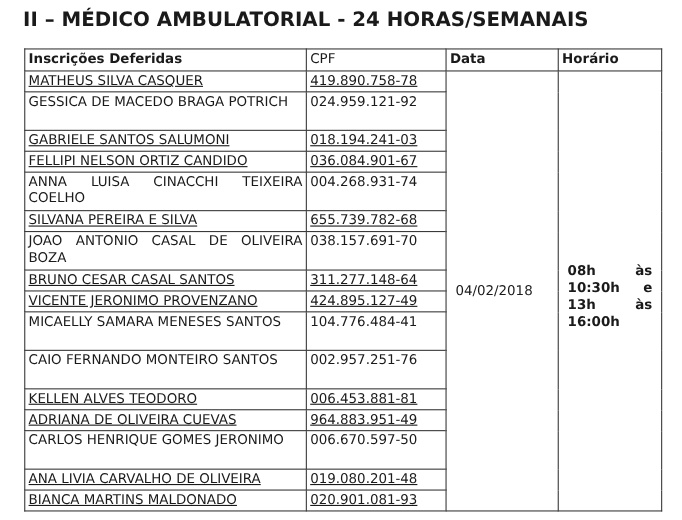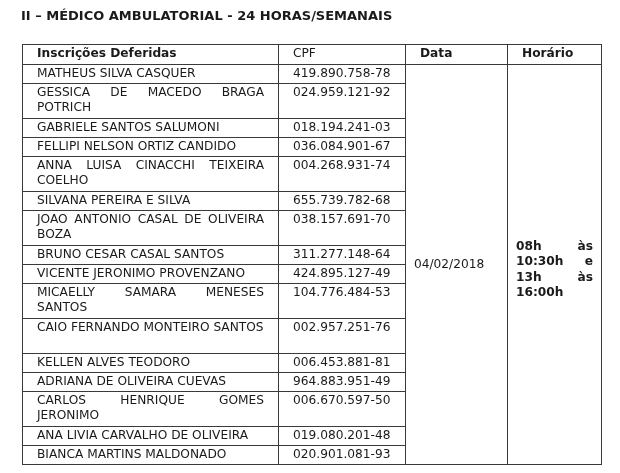--- a/index.html
+++ b/index.html
@@ -1,32 +1,32 @@
 <!DOCTYPE html>
 <html><head>
 <meta charset="utf-8">
 <style>
   html, body { margin: 0; padding: 0; background: #ffffff; }
   body { width: 620px; height: 473px; position: relative; overflow: hidden;
          font-family: "DejaVu Sans", sans-serif; color: #1a1a1a; }
-  .title { position: absolute; left: 21px; top: 8px; font-size: 13px; font-weight: bold;
+  .title { position: absolute; left: 21px; top: 8px; font-size: 18px; font-weight: bold;
            letter-spacing: 0; white-space: nowrap; }
   table { position: absolute; left: 22px; top: 44px; border-collapse: collapse;
           width: 579px; table-layout: fixed; }
-  td, th { border: 1.5px solid #3a3a3a; padding: 0 14px; font-size: 12.2px; vertical-align: top;
+  td, th { border: 1.5px solid #3a3a3a; padding: 0 3px; font-size: 12.2px; vertical-align: top;
            line-height: 15px; text-align: left; }
   th { font-weight: bold; height: 18px; padding-top: 1px; padding-bottom: 0; }
   th.cpf { font-weight: normal; }
   td.name { text-align: justify; text-align-last: left; padding-top: 1px; padding-bottom: 1px; }
   td.cpf { padding-top: 1px; }
   td.date { vertical-align: middle; padding-left: 8px; }
   td.hours { vertical-align: middle; text-align: justify; padding-left: 8px; padding-right: 8px;
              line-height: 15.5px; padding-top: 10px; font-weight: bold; }
   col.c1 { width: 256px; } col.c2 { width: 127px; } col.c3 { width: 102px; } col.c4 { width: 94px; }
-  tr.single td.name, tr.single td.cpf { height: 16px; }
+  tr.single td.name, tr.single td.cpf { height: 16px; text-decoration: underline; }
   tr.double td.name, tr.double td.cpf { height: 32px; }
 </style>
 </head>
 <body>
 
 <div class="title">II – MÉDICO AMBULATORIAL - 24 HORAS/SEMANAIS</div>
 
 <table>
   <colgroup>
       <col class="c1">
@@ -76,21 +76,21 @@
     <tr class="single">
       <td class="name">BRUNO CESAR CASAL SANTOS</td>
       <td class="cpf">311.277.148-64</td>
     </tr>
     <tr class="single">
       <td class="name">VICENTE JERONIMO PROVENZANO</td>
       <td class="cpf">424.895.127-49</td>
     </tr>
     <tr class="double">
       <td class="name">MICAELLY SAMARA MENESES SANTOS</td>
-      <td class="cpf">104.776.484-53</td>
+      <td class="cpf">104.776.484-41</td>
     </tr>
     <tr class="double">
       <td class="name">CAIO FERNANDO MONTEIRO SANTOS</td>
       <td class="cpf">002.957.251-76</td>
     </tr>
     <tr class="single">
       <td class="name">KELLEN ALVES TEODORO</td>
       <td class="cpf">006.453.881-81</td>
     </tr>
     <tr class="single">

